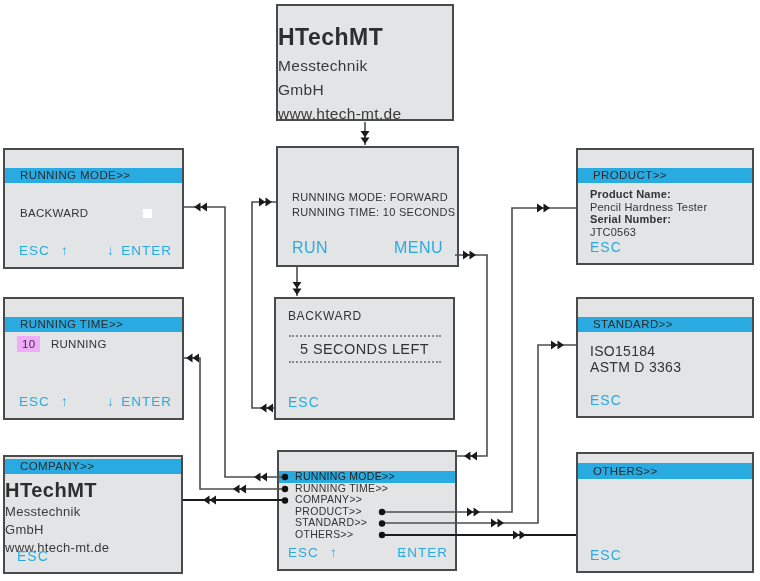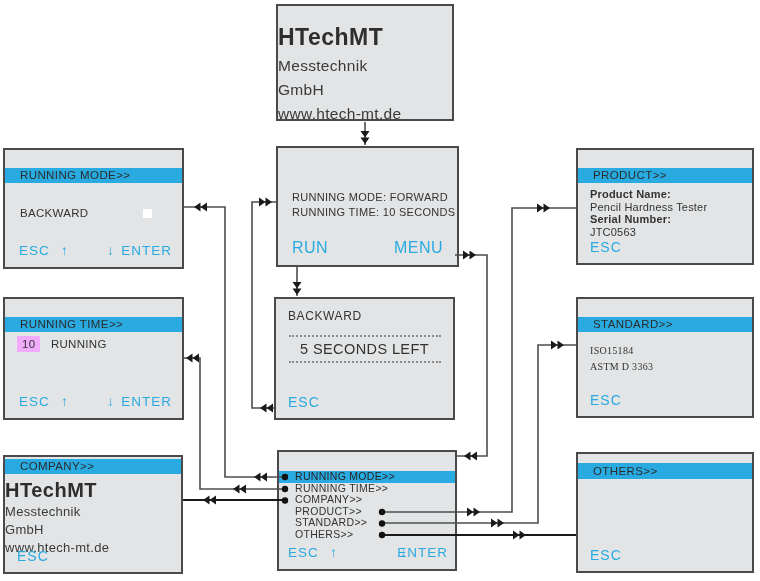--- a/index.html
+++ b/index.html
@@ -81,21 +81,21 @@
 
   
   .time-row { position:absolute; left:12px; top:37px; font-size:11.5px; line-height:16px; letter-spacing:.3px; }
   .time-val { display:inline-block; background:#f0abfc; padding:0 5px; margin-right:7px; }
 
   
   .fields { position:absolute; left:12px; top:38px; font-size:11px; line-height:12.5px; letter-spacing:.2px; }
   .f-label { font-weight:bold; }
 
   
-  .stds { position:absolute; left:12px; top:44px; font-size:10px; line-height:16px; letter-spacing:.3px;font-family:Liberation Serif, serif; }
+  .stds { position:absolute; left:12px; top:44px; font-size:14px; line-height:16px; letter-spacing:.3px; }
 
   
   #wires { position:absolute; left:0; top:0; width:760px; height:581px; pointer-events:none; z-index:6; }
   .wire  { fill:none; stroke:#4d4d4d; stroke-width:1.6; }
   .wire.dark { stroke:#1a1a1a; stroke-width:2; }
   .ah { fill:#1a1a1a; stroke:none; }
   .bullet { fill:#111; stroke:none; }
 </style>
 </head>
 <body>

